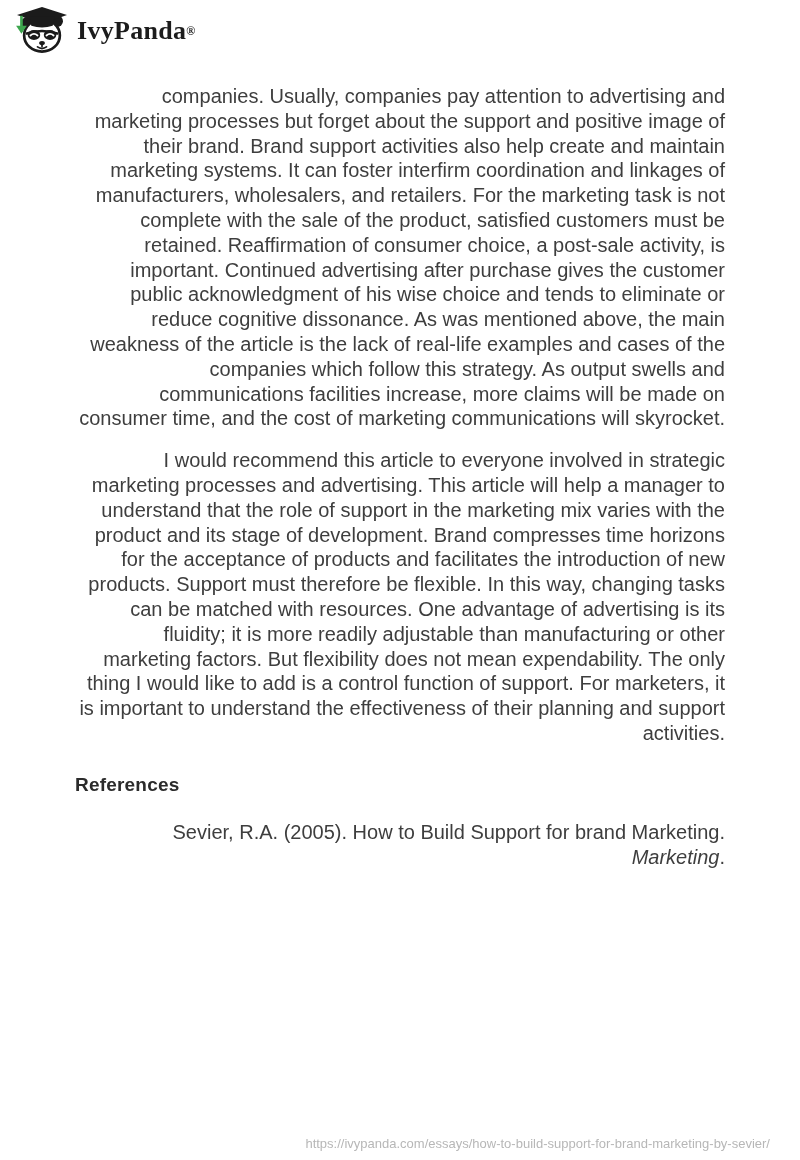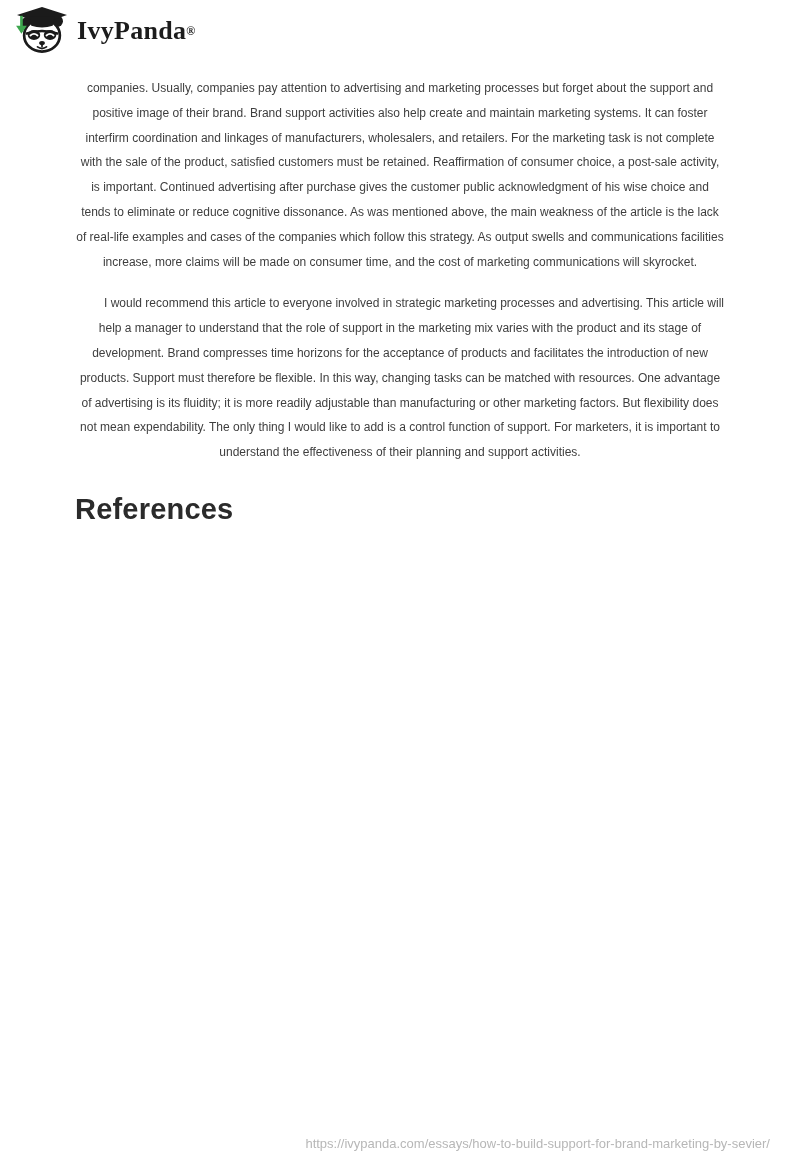--- a/index.html
+++ b/index.html
@@ -46,30 +46,30 @@
     font-size: 13.5px;
     color: #9b9b9b;
     line-height: 1.2;
   }
 
   
   .content {
     padding: 4px 75px 0 75px;
   }
   .content p {
-    margin: 8px 0 17px 0;
-    font-size: 12px;
+    margin: 16px 0 17px 0;
+    font-size: 20px;
     line-height: 24.8px;
     color: #3e3e3e;
-    text-align: center;
+    text-align: right;
   }
   .indent { text-indent: 28px; }
   .references-heading {
     margin: 28px 0 24px 0;
-    font-size: 29px;
+    font-size: 19px;
     font-weight: 700;
     color: #2b2b2b;
     letter-spacing: 0.2px;
   }
   .reference em { font-style: italic; }
 
   
   .footer {
     position: absolute;
     right: 30px;
@@ -114,19 +114,22 @@
       </svg>
       <span class="brand-name">IvyPanda</span>
         <span class="brand-reg">®</span>
     </div>
   </header>
 
   <main class="content">
     <p>companies. Usually, companies pay attention to advertising and marketing processes but forget about the support and positive image of their brand. Brand support activities also help create and maintain marketing systems. It can foster interfirm coordination and linkages of manufacturers, wholesalers, and retailers. For the marketing task is not complete with the sale of the product, satisfied customers must be retained. Reaffirmation of consumer choice, a post-sale activity, is important. Continued advertising after purchase gives the customer public acknowledgment of his wise choice and tends to eliminate or reduce cognitive dissonance. As was mentioned above, the main weakness of the article is the lack of real-life examples and cases of the companies which follow this strategy. As output swells and communications facilities increase, more claims will be made on consumer time, and the cost of marketing communications will skyrocket.</p>
     <p class="indent">I would recommend this article to everyone involved in strategic marketing processes and advertising. This article will help a manager to understand that the role of support in the marketing mix varies with the product and its stage of development. Brand compresses time horizons for the acceptance of products and facilitates the introduction of new products. Support must therefore be flexible. In this way, changing tasks can be matched with resources. One advantage of advertising is its fluidity; it is more readily adjustable than manufacturing or other marketing factors. But flexibility does not mean expendability. The only thing I would like to add is a control function of support. For marketers, it is important to understand the effectiveness of their planning and support activities.</p>
     <h2 class="references-heading">References</h2>
+    <p class="indent reference">
+      <span>Sevier, R.A. (2005). How to Build Support for brand Marketing. </span><em>Marketing</em><span>.</span>
+    </p>
   </main>
 
   <footer class="footer">
     <a class="footer-url" href="#">https://ivypanda.com/essays/how-to-build-support-for-brand-marketing-by-sevier/</a>
   </footer>
 
 </div>
 
 </body></html>

